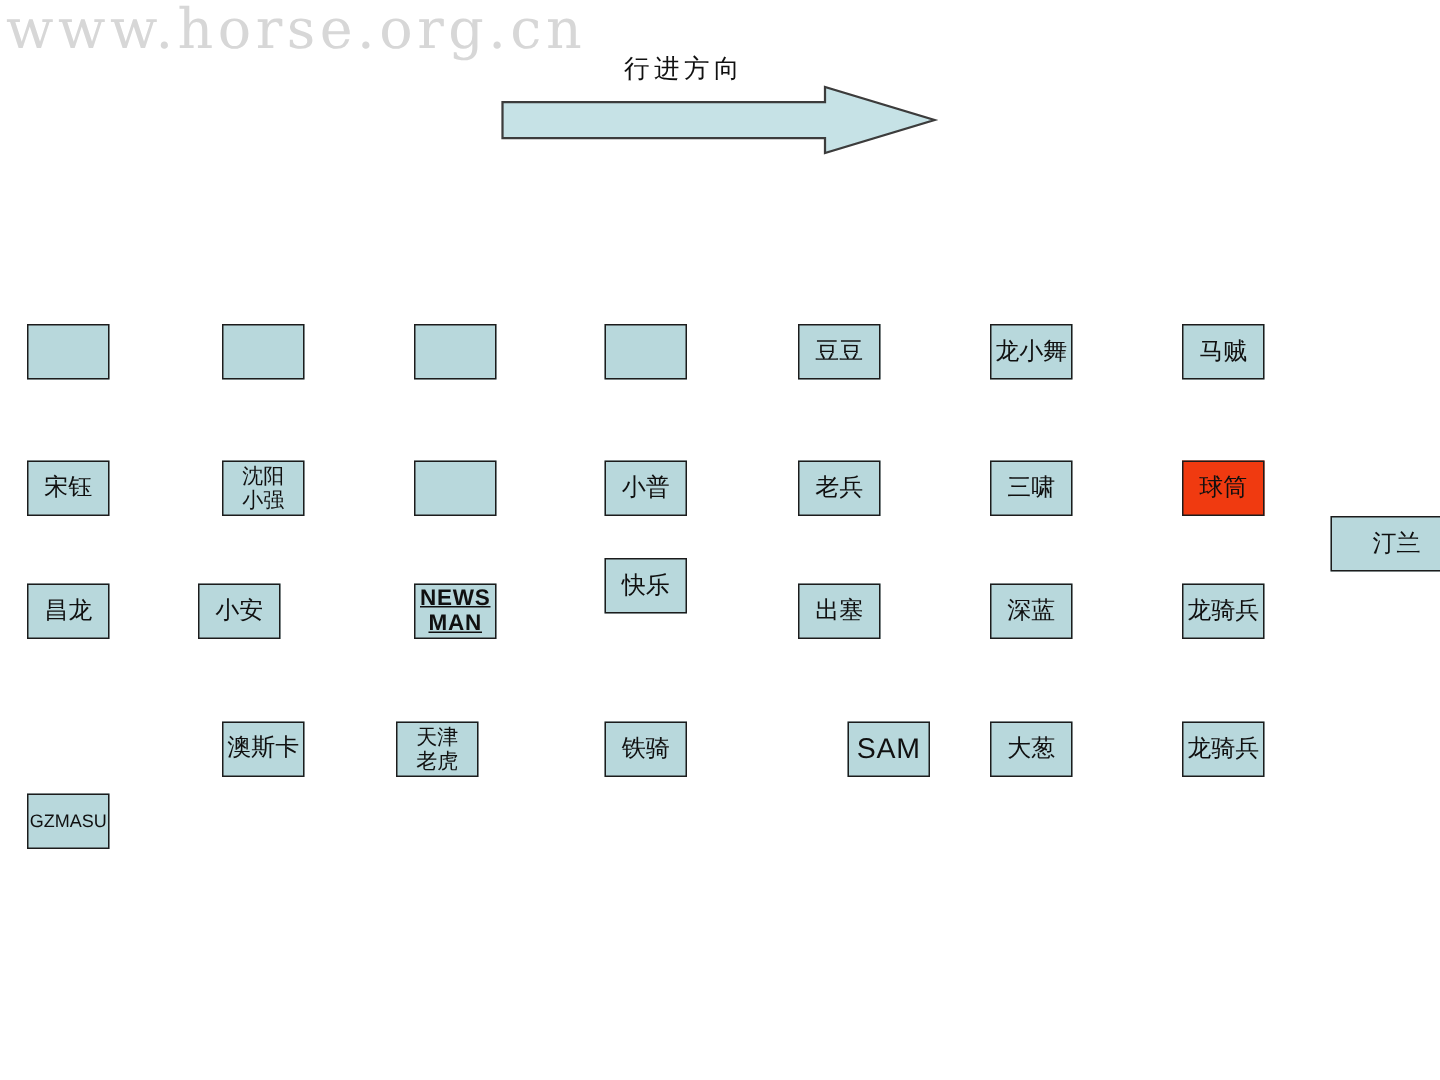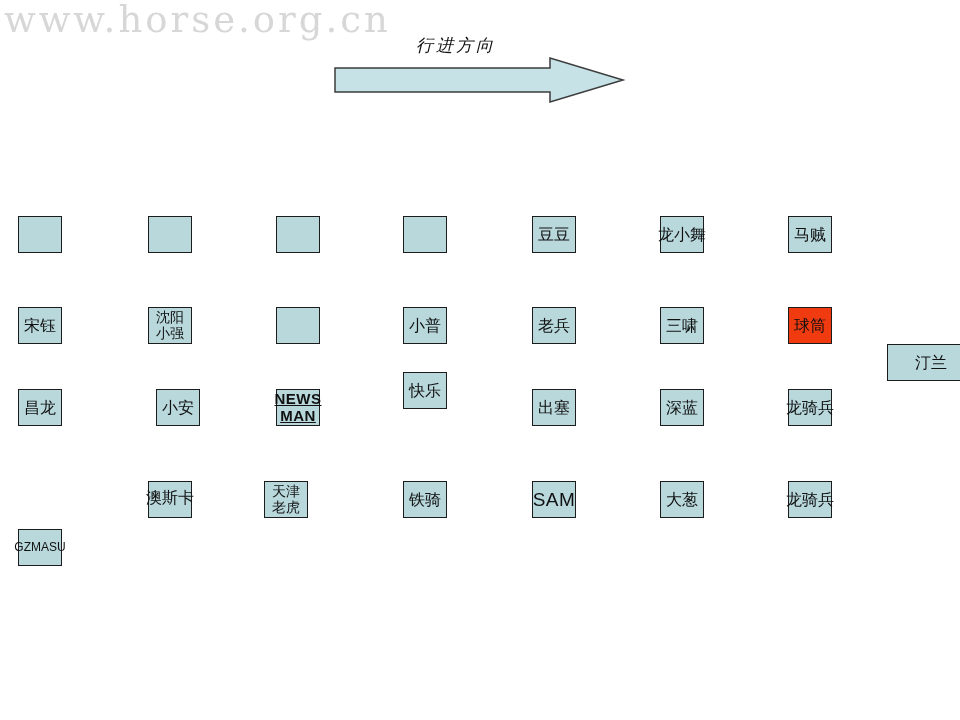--- a/index.html
+++ b/index.html
@@ -28,54 +28,53 @@
     user-select: none;
   }
   .arrow-label {
     position: absolute;
     left: 416px;
     top: 34px;
     font-size: 17px;
     color: #111;
     letter-spacing: 3px;
     white-space: nowrap;
-    font-style: italic;
   }
   .arrow-svg {
     position: absolute;
     left: 330px;
     top: 55px;
   }
   .arrow-svg polygon {
     fill: var(--arrow-fill, #c6e2e6);
     stroke: #3c3c3c;
     stroke-width: 1.5;
     stroke-linejoin: miter;
   }
   .seat {
     position: absolute;
-    width: 44px;
+    width: 55px;
     height: 37px;
     box-sizing: border-box;
     background: var(--box-fill, #b8d8dc);
     border: 1.5px solid var(--box-border, #1c1c1c);
     display: flex;
     align-items: center;
     justify-content: center;
     font-size: 16px;
     color: #101010;
     text-align: center;
     line-height: 1.12;
     white-space: pre;
     overflow: visible;
   }
   .seat.cn2 { font-size: 14px; }
   .seat.latin2 { font-size: 15px; font-weight: 600; letter-spacing: 0.5px; text-decoration: underline; }
   .seat.latin-sm { font-size: 12px; letter-spacing: 0; }
-  .seat.latin-lg { font-size: 19px; letter-spacing: 0.5px; }
+  .seat.latin-lg { font-size: 19px; letter-spacing: 0.5px; margin-left: 33px; }
   .seat.highlight { background: var(--highlight-fill, #f03a10); }
   .seat.side-box {
     left: 887px;
     top: 344px;
     width: 88px;
     height: 37px;
   }
   .stage {
     position: absolute;
     left: 207px;
@@ -120,21 +119,21 @@
       <div class="seat" style="left: 788px; top: 216px;">马贼</div>
       <div class="seat" style="left: 18px; top: 307px;">宋钰</div>
       <div class="seat cn2" style="left: 148px; top: 307px;">沈阳
 小强</div>
       <div class="seat" style="left: 276px; top: 307px;"></div>
       <div class="seat" style="left: 403px; top: 307px;">小普</div>
       <div class="seat" style="left: 532px; top: 307px;">老兵</div>
       <div class="seat" style="left: 660px; top: 307px;">三啸</div>
       <div class="seat highlight" style="left: 788px; top: 307px;">球筒</div>
       <div class="seat" style="left: 18px; top: 389px;">昌龙</div>
-      <div class="seat" style="left: 156px; top: 389px;">小安</div>
+      <div class="seat" style="left: 132px; top: 389px;">小安</div>
       <div class="seat latin2" style="left: 276px; top: 389px;">NEWS
 MAN</div>
       <div class="seat" style="left: 403px; top: 372px;">快乐</div>
       <div class="seat" style="left: 532px; top: 389px;">出塞</div>
       <div class="seat" style="left: 660px; top: 389px;">深蓝</div>
       <div class="seat" style="left: 788px; top: 389px;">龙骑兵</div>
       <div class="seat latin-sm" style="left: 18px; top: 481px; margin-top: 48px;">GZMASU</div>
       <div class="seat" style="left: 148px; top: 481px; font-family: Liberation Mono, monospace;">澳斯卡</div>
       <div class="seat cn2" style="left: 264px; top: 481px; text-align: center;">天津
 老虎</div>

